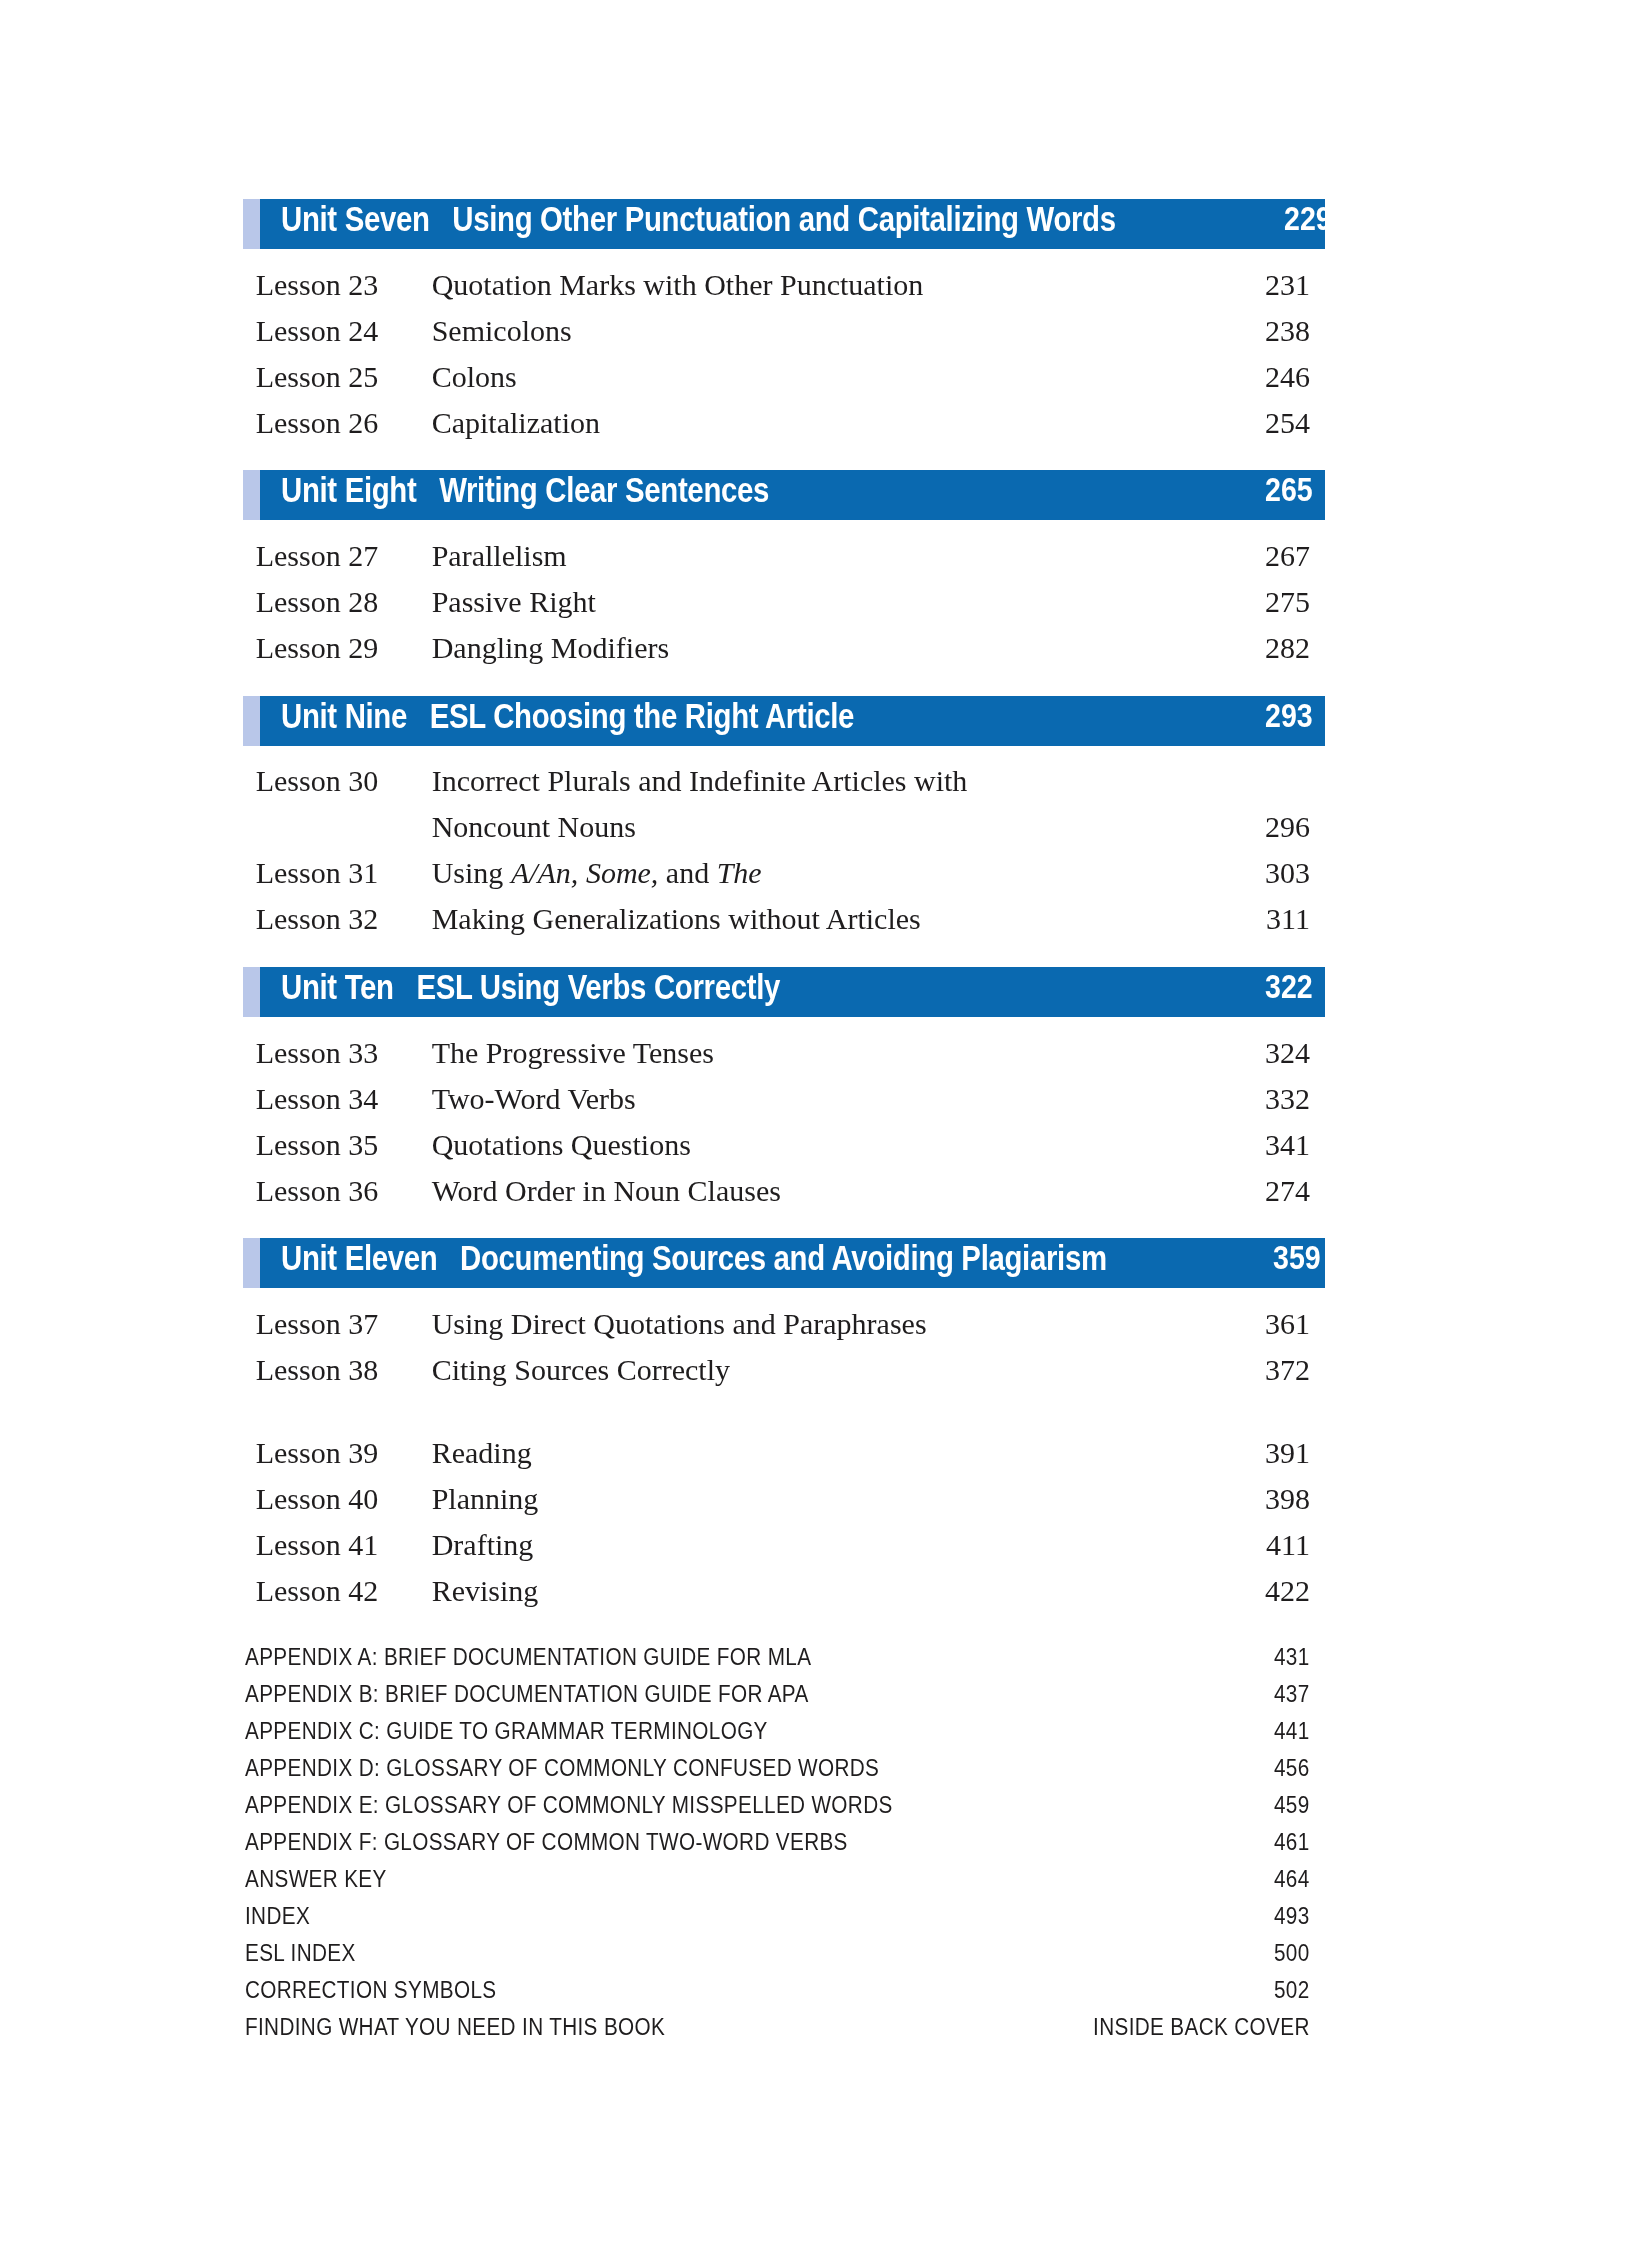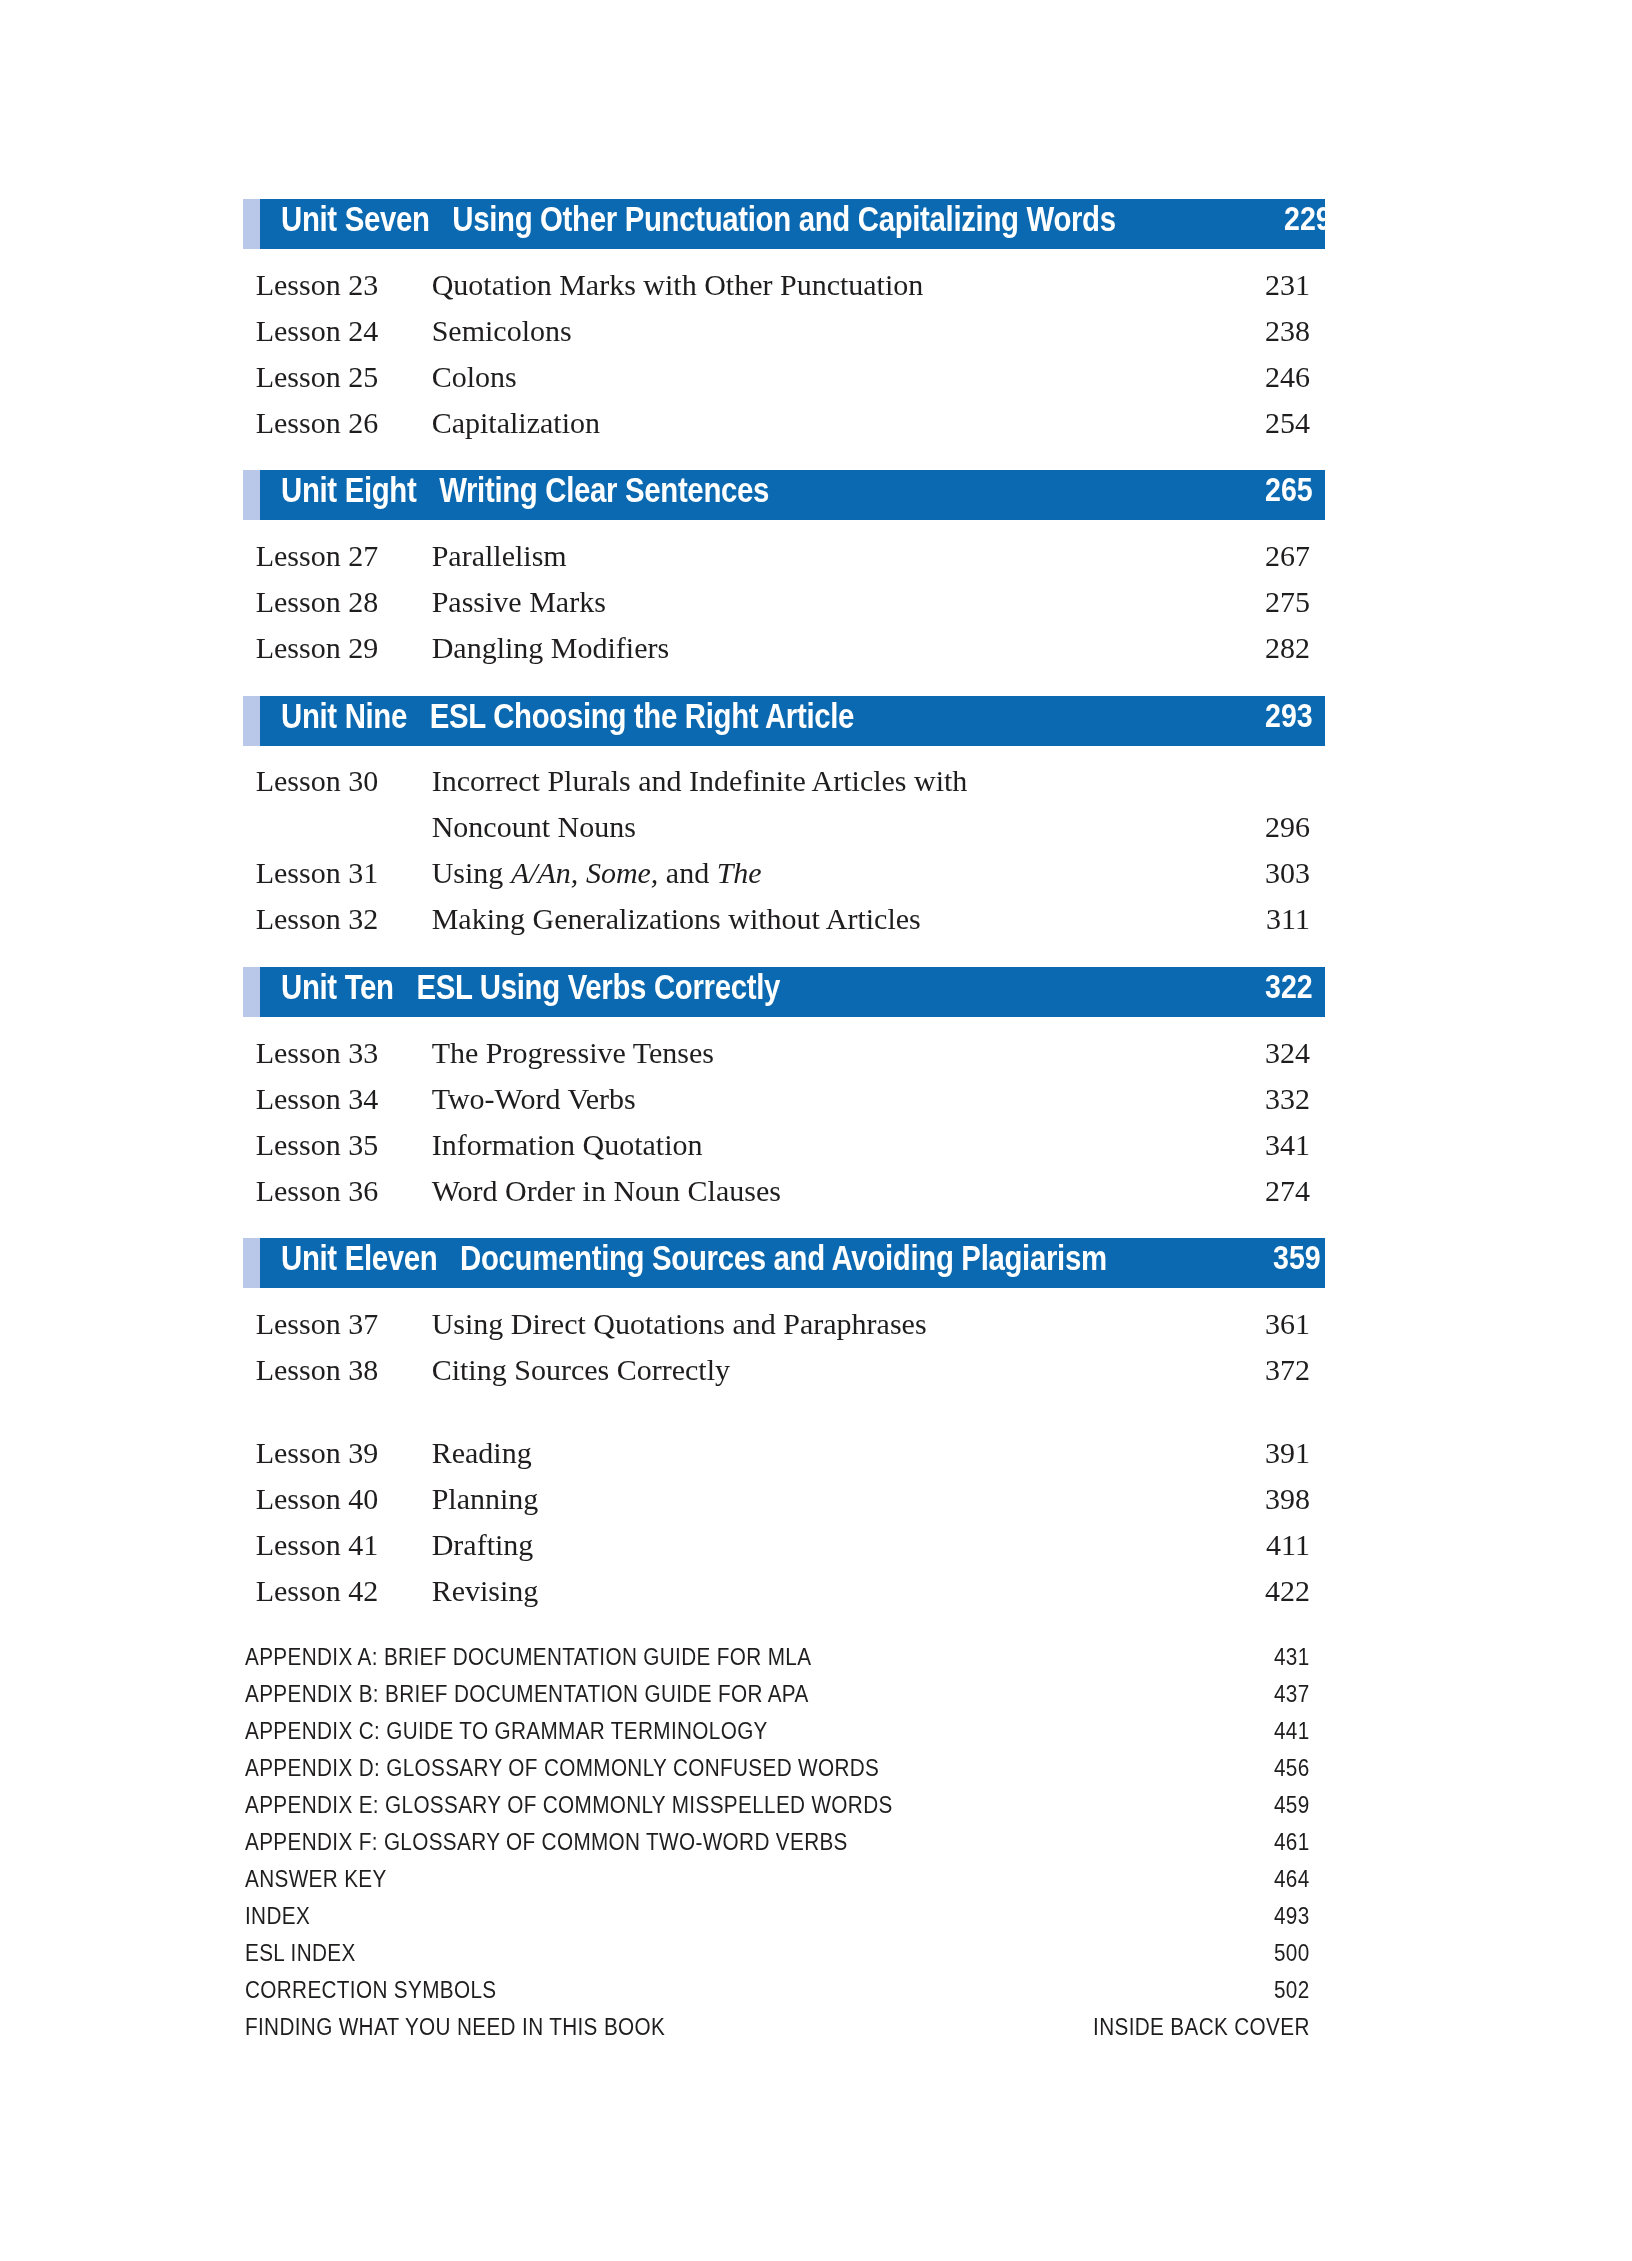--- a/index.html
+++ b/index.html
@@ -122,21 +122,21 @@
       </div>
     </div>
     <div class="lessons">
       <div class="toc-row">
         <span class="lesson-label">Lesson 27</span>
         <span class="lesson-title">Parallelism</span>
         <span class="lesson-page">267</span>
       </div>
       <div class="toc-row">
         <span class="lesson-label">Lesson 28</span>
-        <span class="lesson-title">Passive Marks</span>
+        <span class="lesson-title">Passive Right</span>
         <span class="lesson-page">275</span>
       </div>
       <div class="toc-row">
         <span class="lesson-label">Lesson 29</span>
         <span class="lesson-title">Dangling Modifiers</span>
         <span class="lesson-page">282</span>
       </div>
     </div>
   </section>
 
@@ -187,21 +187,21 @@
         <span class="lesson-title">The Progressive Tenses</span>
         <span class="lesson-page">324</span>
       </div>
       <div class="toc-row">
         <span class="lesson-label">Lesson 34</span>
         <span class="lesson-title">Two-Word Verbs</span>
         <span class="lesson-page">332</span>
       </div>
       <div class="toc-row">
         <span class="lesson-label">Lesson 35</span>
-        <span class="lesson-title">Information Quotation</span>
+        <span class="lesson-title">Quotations Questions</span>
         <span class="lesson-page">341</span>
       </div>
       <div class="toc-row">
         <span class="lesson-label">Lesson 36</span>
         <span class="lesson-title">Word Order in Noun Clauses</span>
         <span class="lesson-page">274</span>
       </div>
     </div>
   </section>
 

